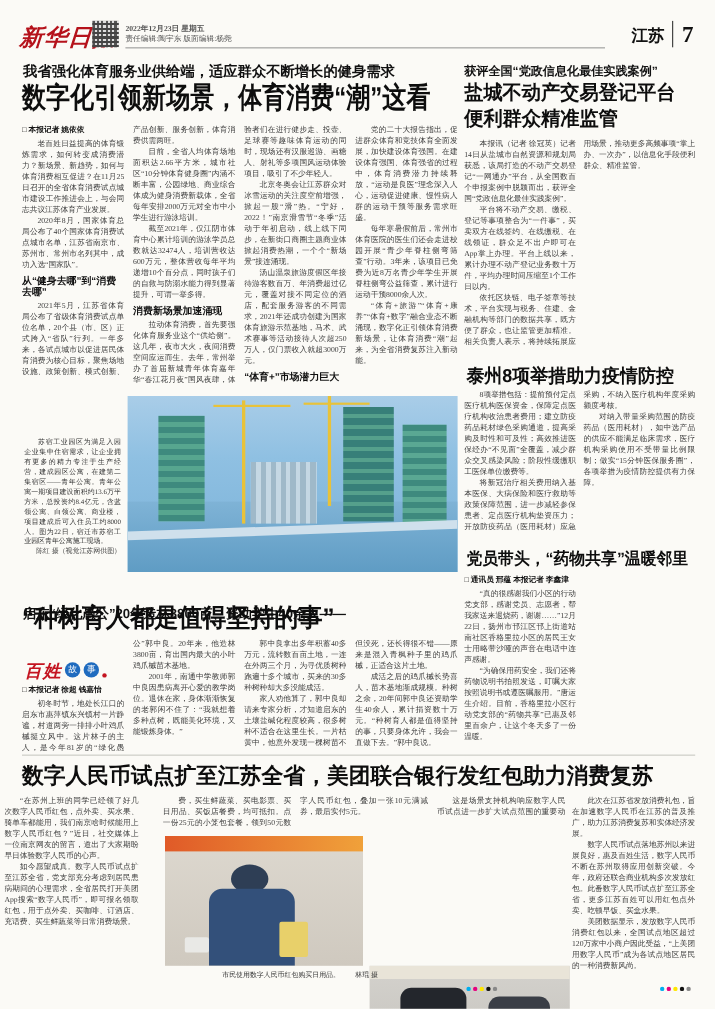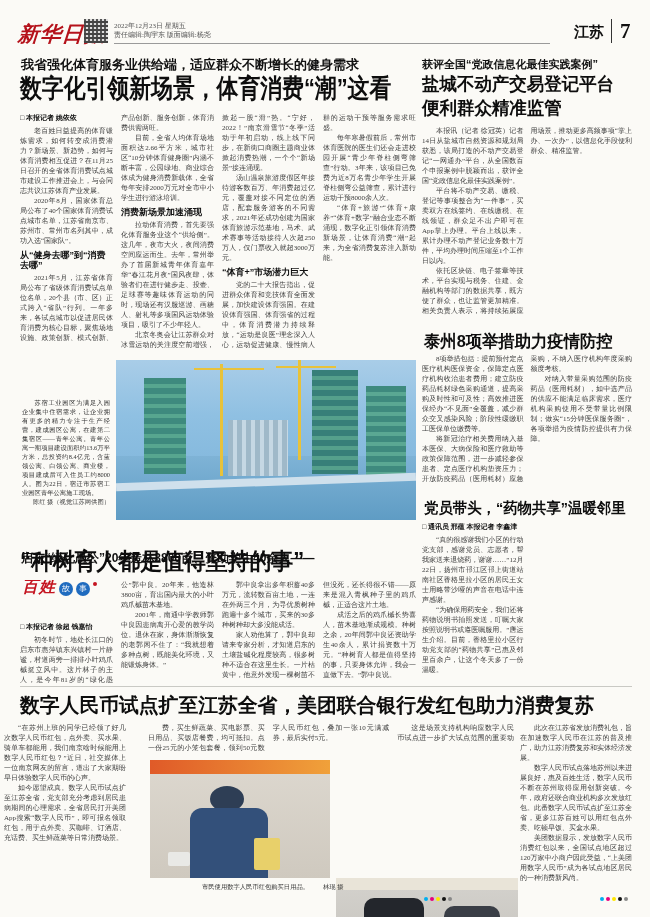--- a/index.html
+++ b/index.html
@@ -24,57 +24,58 @@
   .mast-date{font-size:7px;line-height:9px;color:#555}
   .mast-rule{height:1px;background:#9a9a9a}
   .section-label{font-size:15px;font-weight:900;color:#111}
   .page-num{font-size:21px;font-weight:900;color:#111}
   .vdivider{width:1px;height:24px;background:#333}
   
   .photo{overflow:hidden;position:relative}
   .cap{font-size:6.3px;line-height:9px;color:#333}
   .credit{text-align:right;text-indent:0;color:#444}
   
-  .stamp{display:flex;align-items:flex-start;gap:3px;height:34px;margin:2px 0 6px 2px}
+  .stamp{display:flex;align-items:flex-end;gap:3px;height:34px;margin:2px 0 6px 2px}
   .stamp-script{color:#c41420;font-size:16px;font-weight:900;font-style:italic;letter-spacing:1px}
   .stamp-circle{width:14px;height:14px;border-radius:50%;background:#1f6bbf;color:#fff;font-size:8px;line-height:14px;text-align:center;font-family:"Liberation Sans",sans-serif}
   .stamp-dot{width:4px;height:4px;border-radius:50%;background:#c41420}
   
   .cmyk{display:flex;gap:2px}
   .cmyk span{width:4px;height:4px;border-radius:50%;display:inline-block}
   .rule{background:#c9c9c4;height:1px}
 </style>
 </head>
 <body>
 
 <div class="abs" style="left:18px;top:18px;width:614px;height:30px">
   <span class="abs logo" style="left:0;top:2px">新华日报</span>
   <div class="abs qr" style="left:66px;top:1px"></div>
   <div class="abs mast-date" style="left:96px;top:4px;width:200px">
-    <div style="font-weight:normal">2022年12月23日  星期五</div>
+    <div style="font-weight:bold">2022年12月23日  星期五</div>
     <div>责任编辑:陶宇东  版面编辑:杨尧</div>
   </div>
   <div class="abs mast-rule" style="left:96px;top:25px;width:436px"></div>
   <span class="abs section-label sans" style="left:556px;top:5px">江苏</span>
   <div class="abs vdivider" style="left:593px;top:1px"></div>
   <span class="abs page-num sans" style="left:602px;top:1px">7</span>
 </div>
 
 <div class="abs kicker" style="left:21px;top:56px;font-size:13px">我省强化体育服务业供给端，适应群众不断增长的健身需求</div>
 <div class="abs headline" style="left:20px;top:71px;font-size:26px;transform:scaleX(0.84)">数字化引领新场景，体育消费“潮”这看</div>
 <div class="abs bodytext cols4" style="left:20px;top:113px;width:396px;height:242px">
   <p class="byline">□ 本报记者 姚依依</p>
   <div>
       <p>老百姓日益提高的体育锻炼需求，如何转变成消费潜力？新场景、新趋势，如何与体育消费相互促进？在11月25日召开的全省体育消费试点城市建设工作推进会上，与会同志共议江苏体育产业发展。</p>
       <p>2020年8月，国家体育总局公布了40个国家体育消费试点城市名单，江苏省南京市、苏州市、常州市名列其中，成功入选“国家队”。</p>
     </div>
   <h4 class="sub">从“健身去哪”到“消费去哪”</h4>
   <div>
       <p>2021年5月，江苏省体育局公布了省级体育消费试点单位名单，20个县（市、区）正式跨入“省队”行列。一年多来，各试点城市以促进居民体育消费为核心目标，聚焦场地设施、政策创新、模式创新、产品创新、服务创新，体育消费供需两旺。</p>
       <p>目前，全省人均体育场地面积达2.66平方米，城市社区“10分钟体育健身圈”内涵不断丰富，公园绿地、商业综合体成为健身消费新载体，全省每年安排2000万元对全市中小学生进行游泳培训。</p>
+      <p>截至2021年，仅江阴市体育中心累计培训的游泳学员总数就达32474人，培训营收达600万元，整体营收每年平均递增10个百分点，同时孩子们的自救与防溺水能力得到显著提升，可谓一举多得。</p>
     </div>
   <h4 class="sub">消费新场景加速涌现</h4>
   <div>
       <p>拉动体育消费，首先要强化体育服务业这个“供给侧”。这几年，夜市大火，夜间消费空间应运而生。去年，常州举办了首届新城青年体育嘉年华“春江花月夜”国风夜肆，体验者们在进行健步走、投壶、足球赛等趣味体育运动的同时，现场还有汉服巡游、画糖人、射礼等多项国风运动体验项目，吸引了不少年轻人。</p>
       <p>北京冬奥会让江苏群众对冰雪运动的关注度空前增强，掀起一股“滑”热。“宁好，2022！”南京滑雪节“冬季”活动于年初启动，线上线下同步，在新街口商圈主题商业体掀起消费热潮，一个个“新场景”接连涌现。</p>
       <p>汤山温泉旅游度假区年接待游客数百万、年消费超过亿元，覆盖对接不同定位的酒店，配套服务游客的不同需求，2021年还成功创建为国家体育旅游示范基地，马术、武术赛事等活动接待人次超250万人，仅门票收入就超3000万元。</p>
     </div>
   <h4 class="sub">“体育+”市场潜力巨大</h4>
   <div>
       <p>党的二十大报告指出，促进群众体育和竞技体育全面发展，加快建设体育强国。在建设体育强国、体育强省的过程中，体育消费潜力持续释放，“运动是良医”理念深入人心，运动促进健康、慢性病人群的运动干预等服务需求旺盛。</p>

